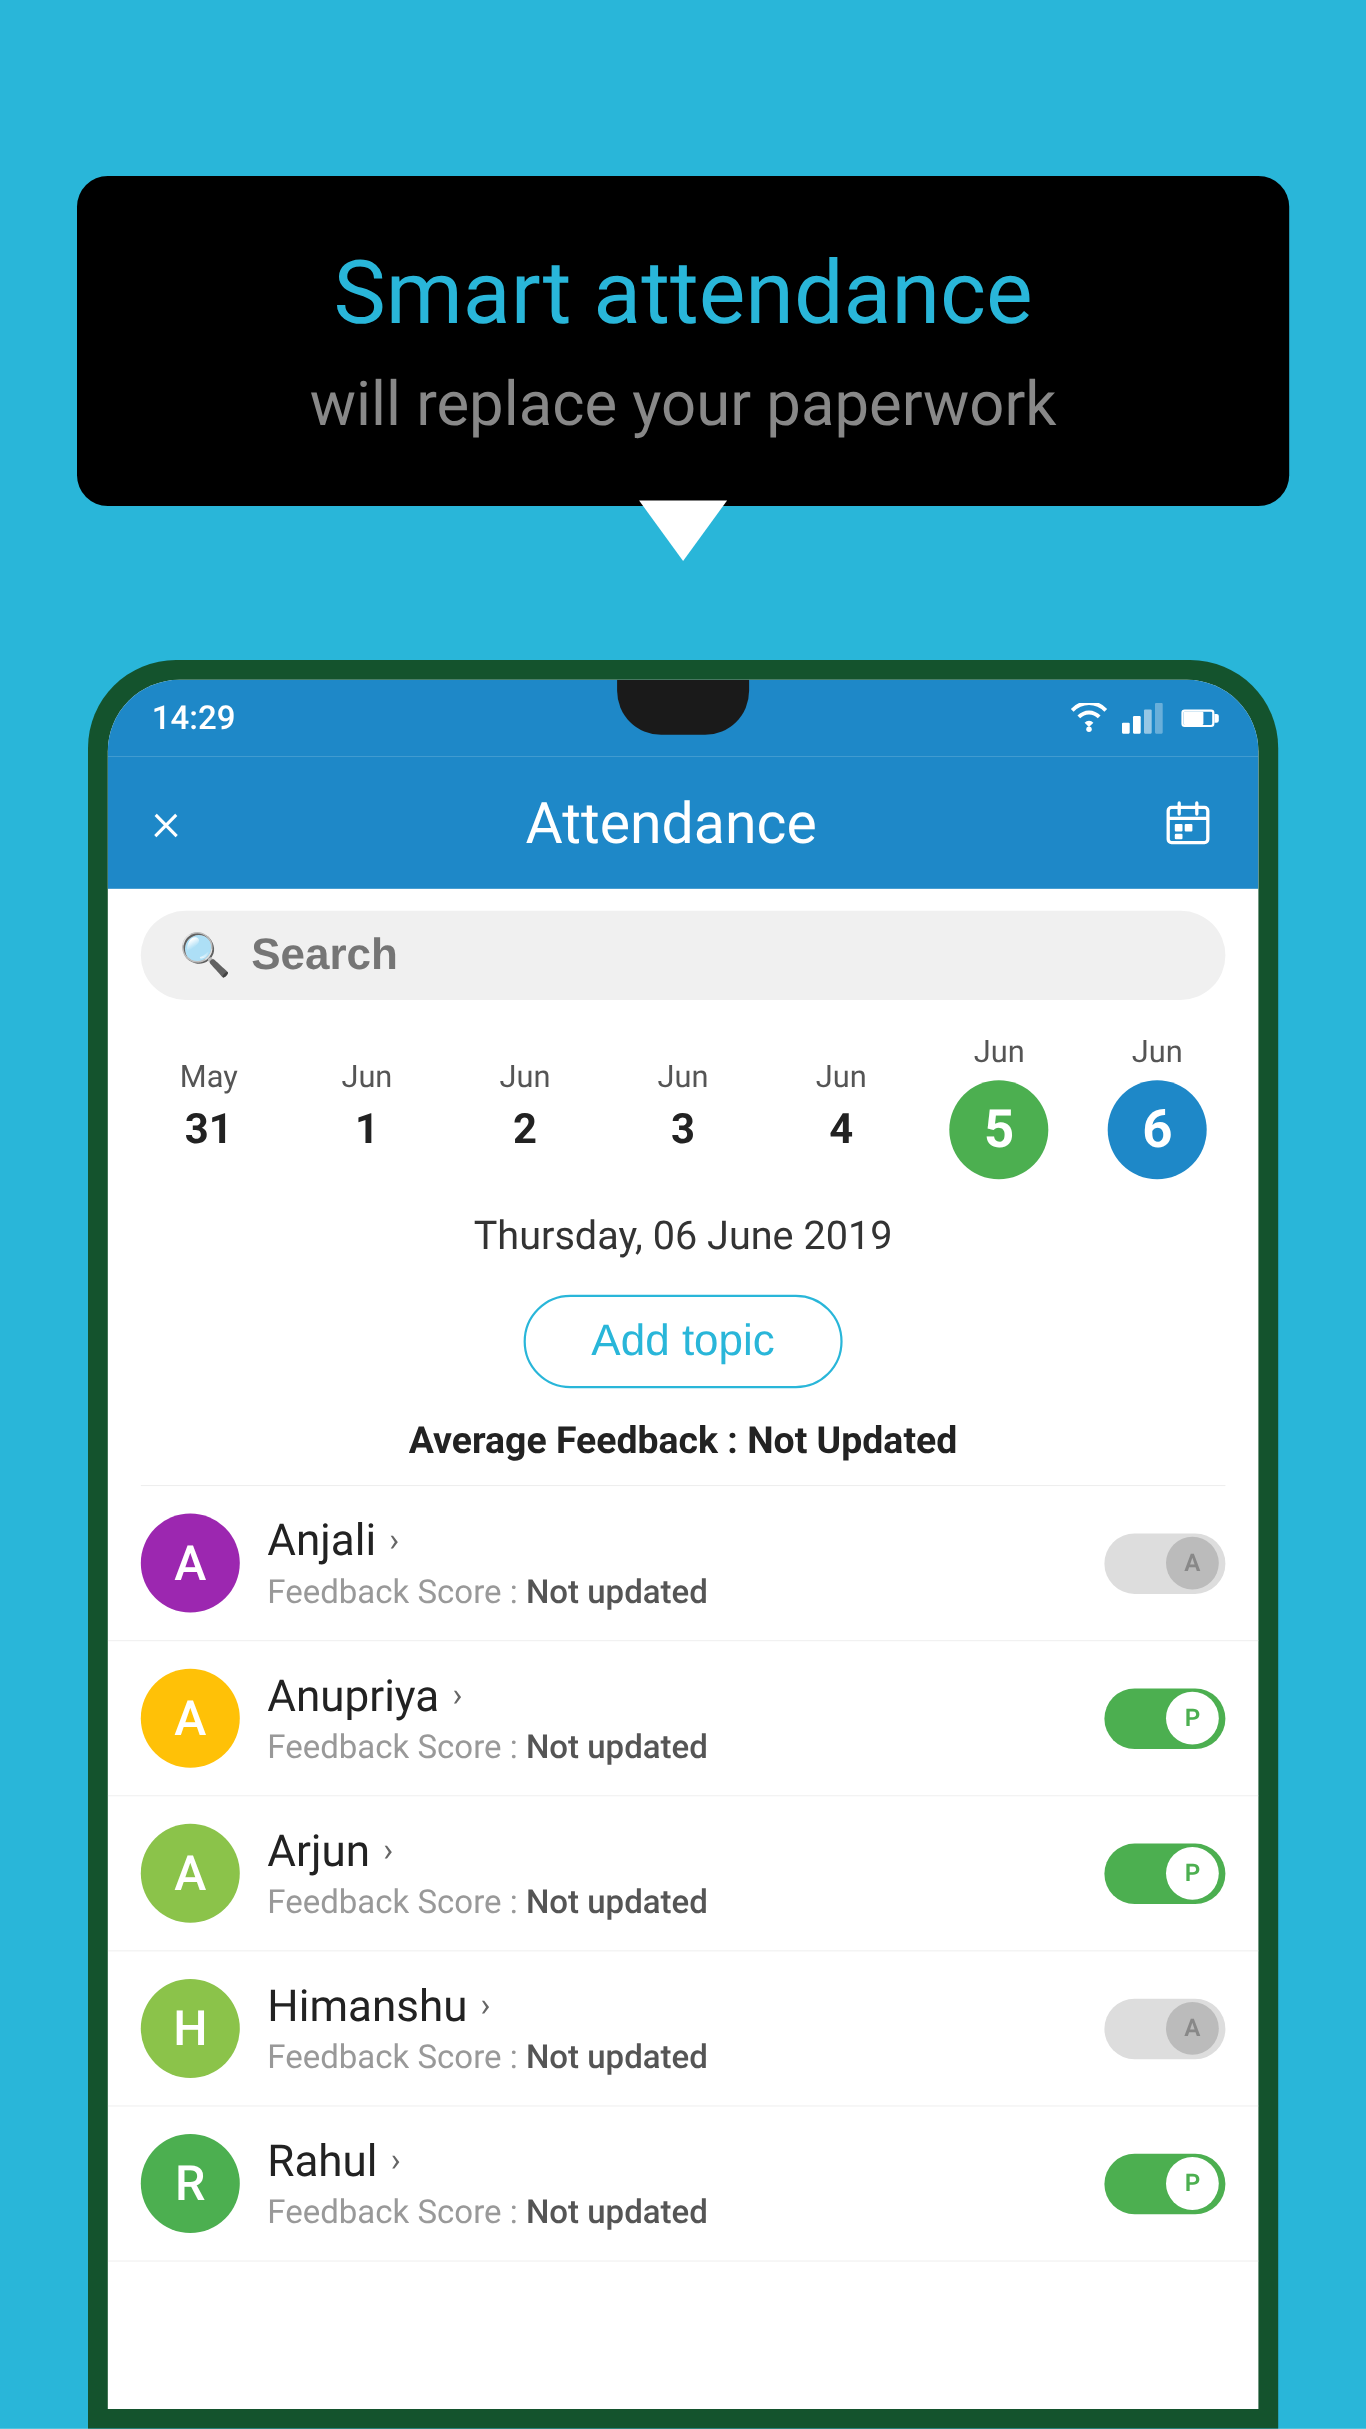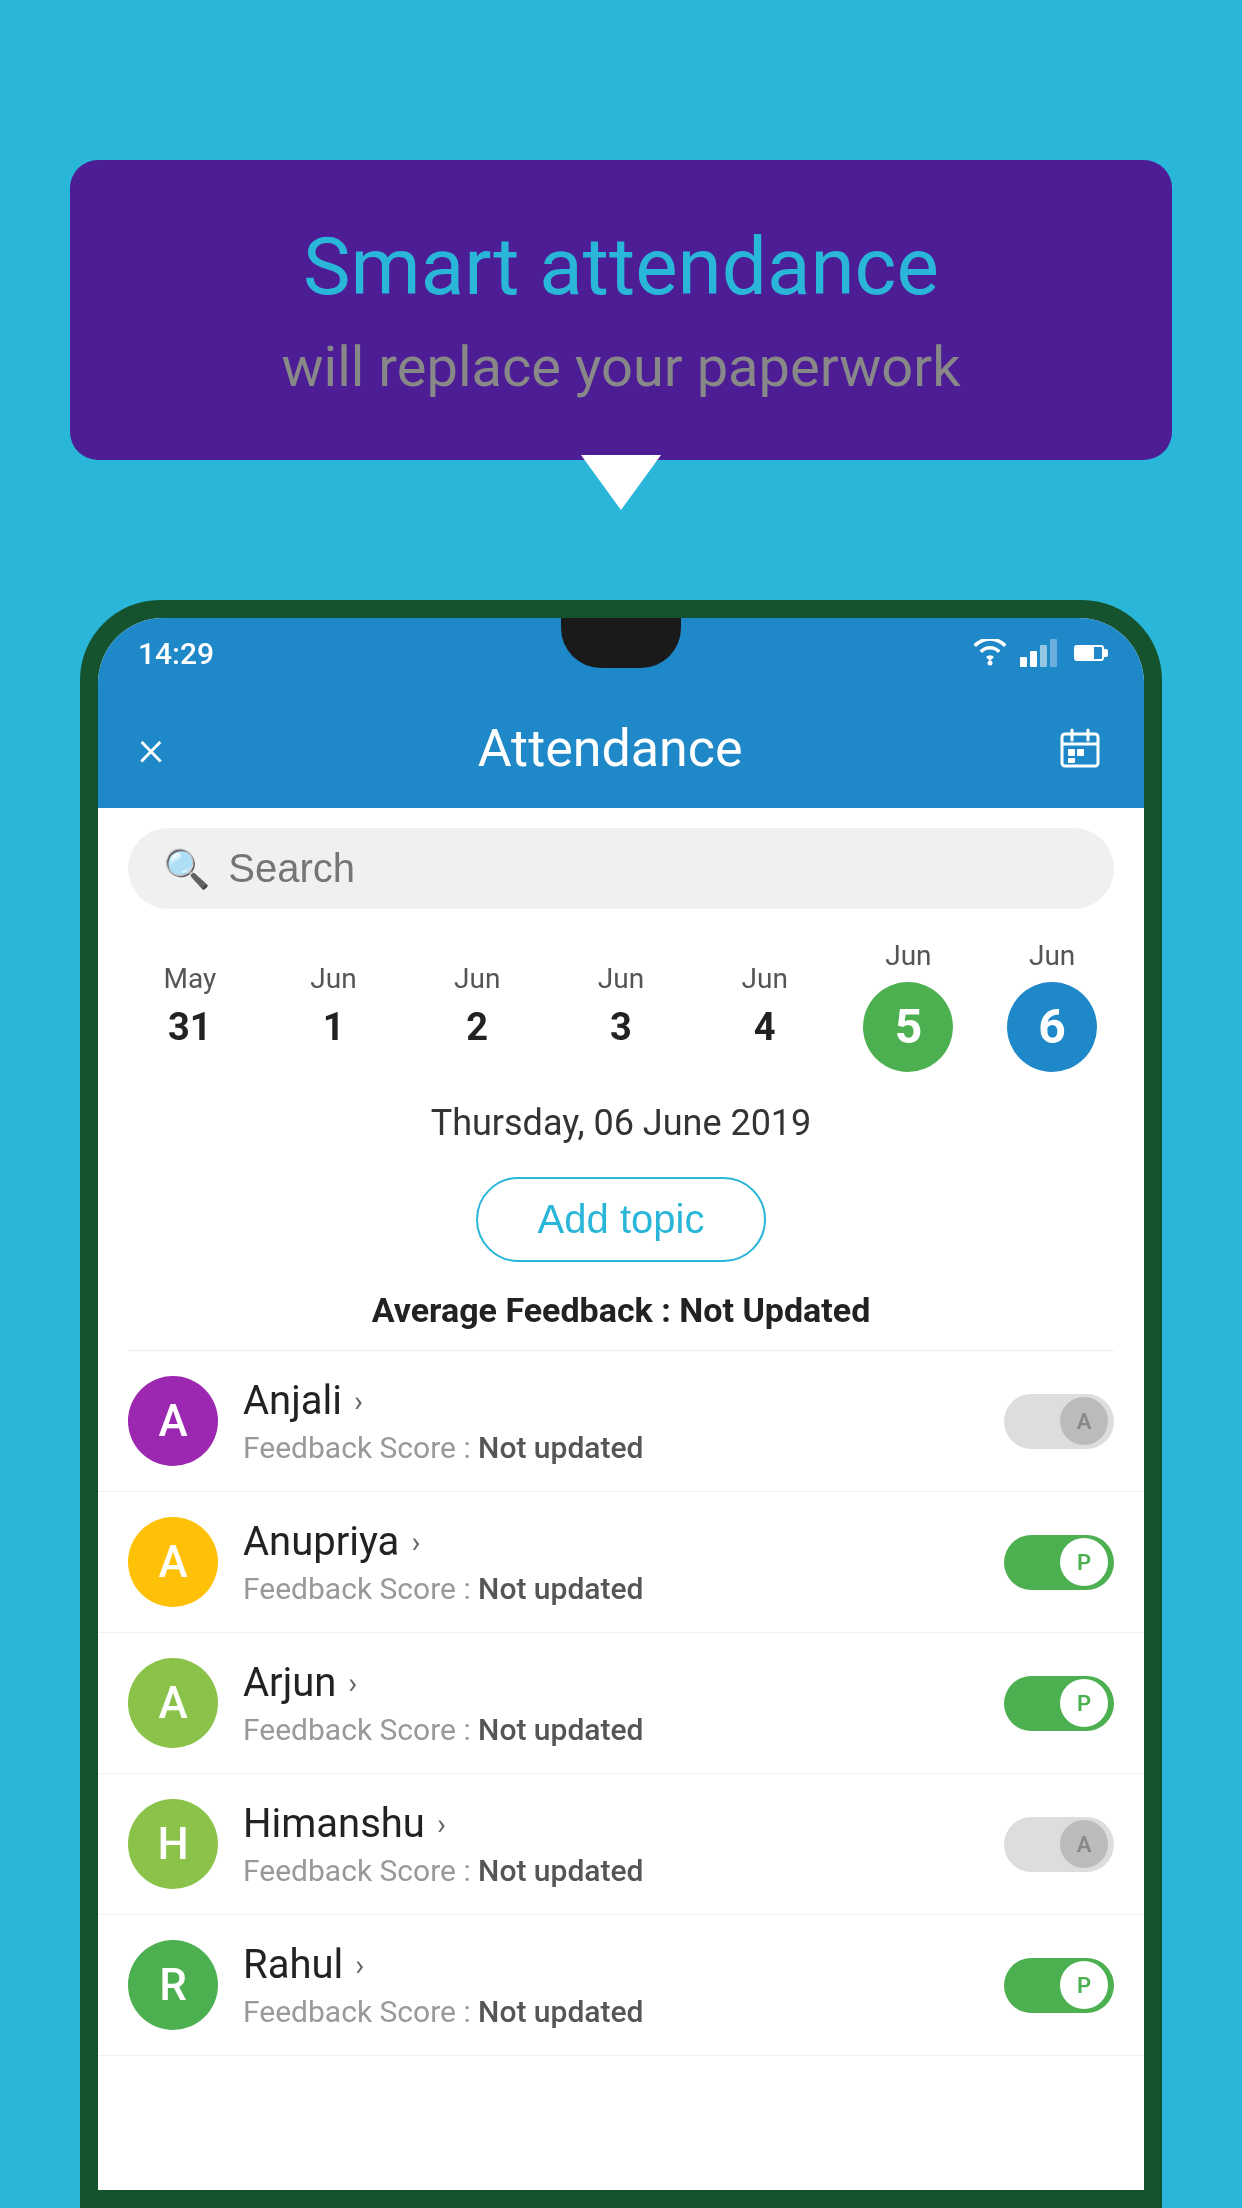--- a/index.html
+++ b/index.html
@@ -15,21 +15,21 @@
 
     
     .speech-bubble-container {
       position: absolute;
       top: 160px;
       left: 70px;
       right: 70px;
     }
 
     .speech-bubble {
-      background: #4c1d95;
+      background: #000000;
       border-radius: 28px;
       padding: 60px 80px;
       text-align: center;
       position: relative;
     }
 
     .speech-bubble::after {
       content: '';
       position: absolute;
       bottom: -50px;
@@ -149,20 +149,21 @@
       font-size: 38px;
     }
 
     .search-input {
       font-size: 40px;
       color: #999;
       background: transparent;
       border: none;
       outline: none;
       flex: 1;
+      font-weight: bold;
     }
 
     
     .calendar-strip {
       display: flex;
       align-items: center;
       padding: 10px 20px;
       gap: 0;
       justify-content: flex-end;
     }

